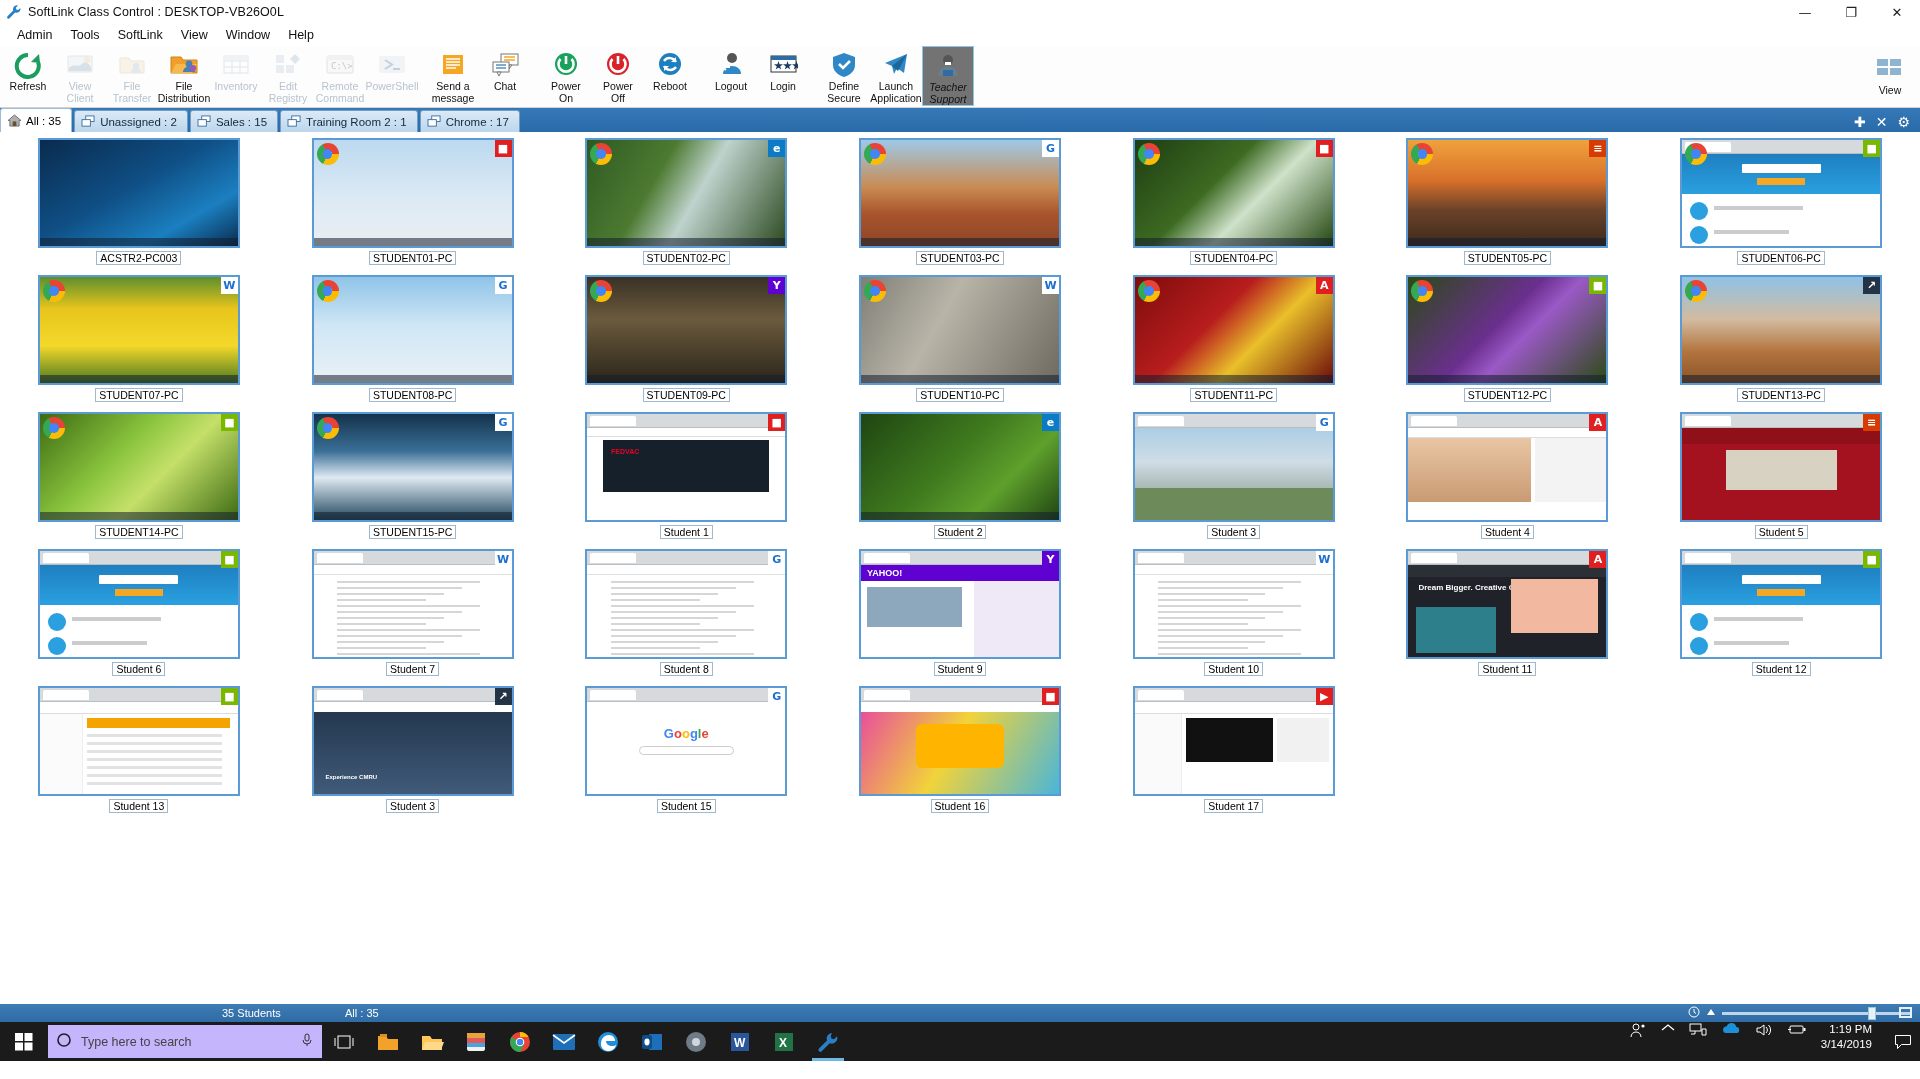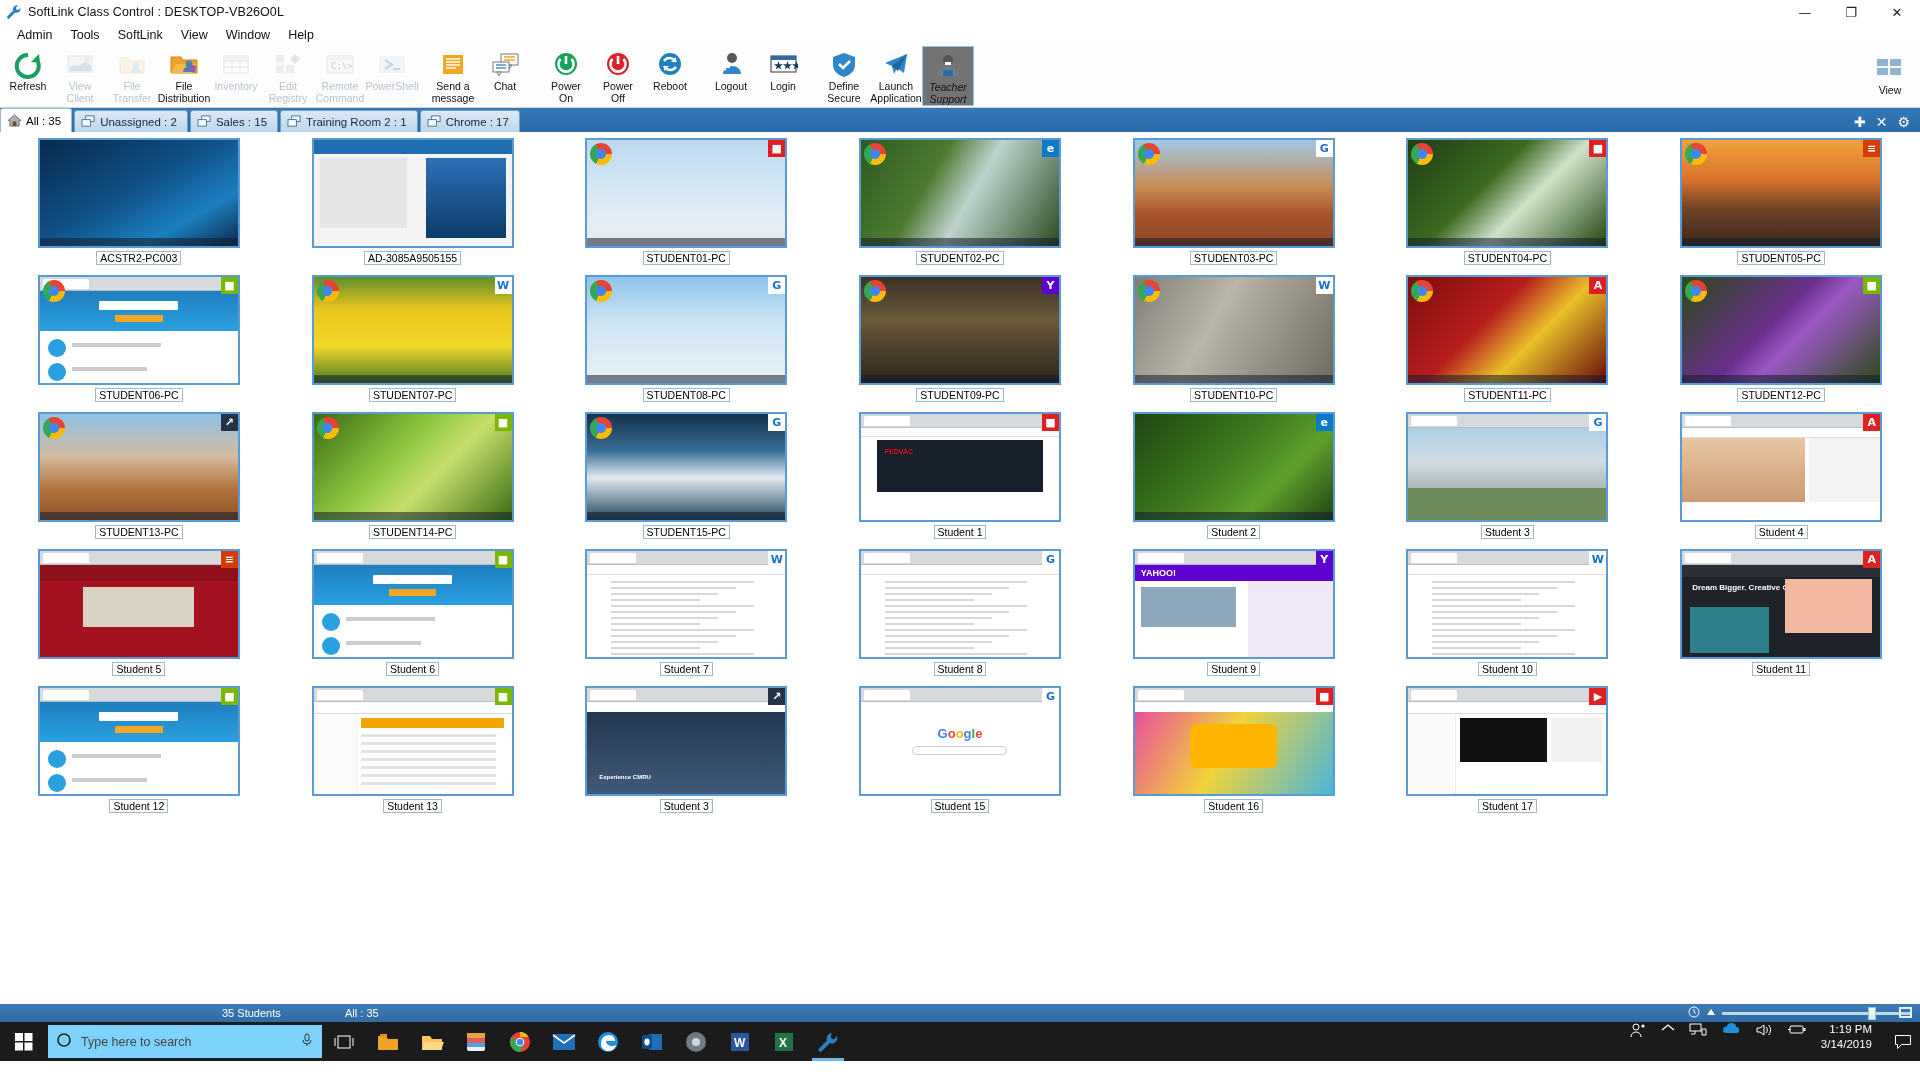--- a/index.html
+++ b/index.html
@@ -117,21 +117,21 @@
   .zoomthumb { position:absolute; right:36px; top:-5px; width:8px; height:13px; background:#e8f1f8; border:1px solid #9cc; }
   .zoomend { position:absolute; right:0; top:-5px; width:13px; height:11px; border:2px solid #e8f1f8; }
 
   
   .taskbar {
     height:39px; background:#1b1b1b; display:flex; align-items:center;
     color:#fff; font-size:12px;
   }
   .startbtn { width:48px; height:39px; display:flex; align-items:center; justify-content:center; }
   .searchbox {
-    width:274px; height:33px; background:#7dd3fc; color:#333;
+    width:274px; height:33px; background:#c4b5fd; color:#333;
     display:flex; align-items:center; gap:9px; padding:0 8px; margin-left:0px;
     font-size:12.5px;
   }
   .tbicon { width:44px; height:39px; display:flex; align-items:center; justify-content:center; position:relative; }
   .tbicon.active:after{ content:""; position:absolute; bottom:0; left:6px; right:6px; height:3px; background:#6fb7e8; }
   .tray { margin-left:auto; display:flex; align-items:flex-start; gap:14px; padding-right:6px; }
   .clock { text-align:right; line-height:15px; font-size:11.5px; padding-right:6px;}
   .notifbtn { width:22px; height:39px; display:flex; align-items:center; justify-content:center; }
 </style>
 </head>
@@ -407,32 +407,20 @@
 </div>
 
 <div class="grid" id="grid">
     <div class="cell">
       <div class="thumbwrap">
         <div class="thumb" style="position:absolute;inset:0;background:linear-gradient(150deg,#0a2b4e 0%,#0f4f85 45%,#1b7fc0 75%,#0a2b4e 100%);">
           <div style="position:absolute;left:0;right:0;bottom:0;height:8px;background:rgba(20,30,45,.55)"></div>
         </div>
       </div>
       <div class="cname">ACSTR2-PC003</div>
-    </div>
-    <div class="cell">
-      <div class="thumbwrap">
-        <div class="thumb" style="position:absolute;inset:0;background:#f4f4f4;">
-          <div style="position:absolute;left:0;right:0;top:0;height:14px;background:#d6dadd;border-bottom:1px solid #b9bec2"></div>
-          <div style="position:absolute;left:3px;top:2px;width:46px;height:10px;background:#fff;border-radius:2px 2px 0 0"></div>
-          <div style="position:absolute;left:0;right:0;top:0;height:14px;background:#1f6fb0"></div>
-          <div style="position:absolute;left:6px;top:18px;width:44%;height:70px;background:#e6e6e6"></div>
-          <div style="position:absolute;right:6px;top:18px;width:40%;height:80px;background:linear-gradient(#2d6fb5,#0d3c6b)"></div>
-        </div>
-      </div>
-      <div class="cname">AD-3085A9505155</div>
     </div>
     <div class="cell">
       <div class="thumbwrap">
         <div class="thumb" style="position:absolute;inset:0;background:linear-gradient(#bcd9ef 0%,#dceaf5 55%,#e9eef2 100%);">
           <div style="position:absolute;left:0;right:0;bottom:0;height:8px;background:rgba(20,30,45,.55)"></div>
         </div>
         <div class="appicon chrome"></div>
         <div class="badge" style="background:#e02020;color:#fff">■</div>
       </div>
       <div class="cname">STUDENT01-PC</div>

